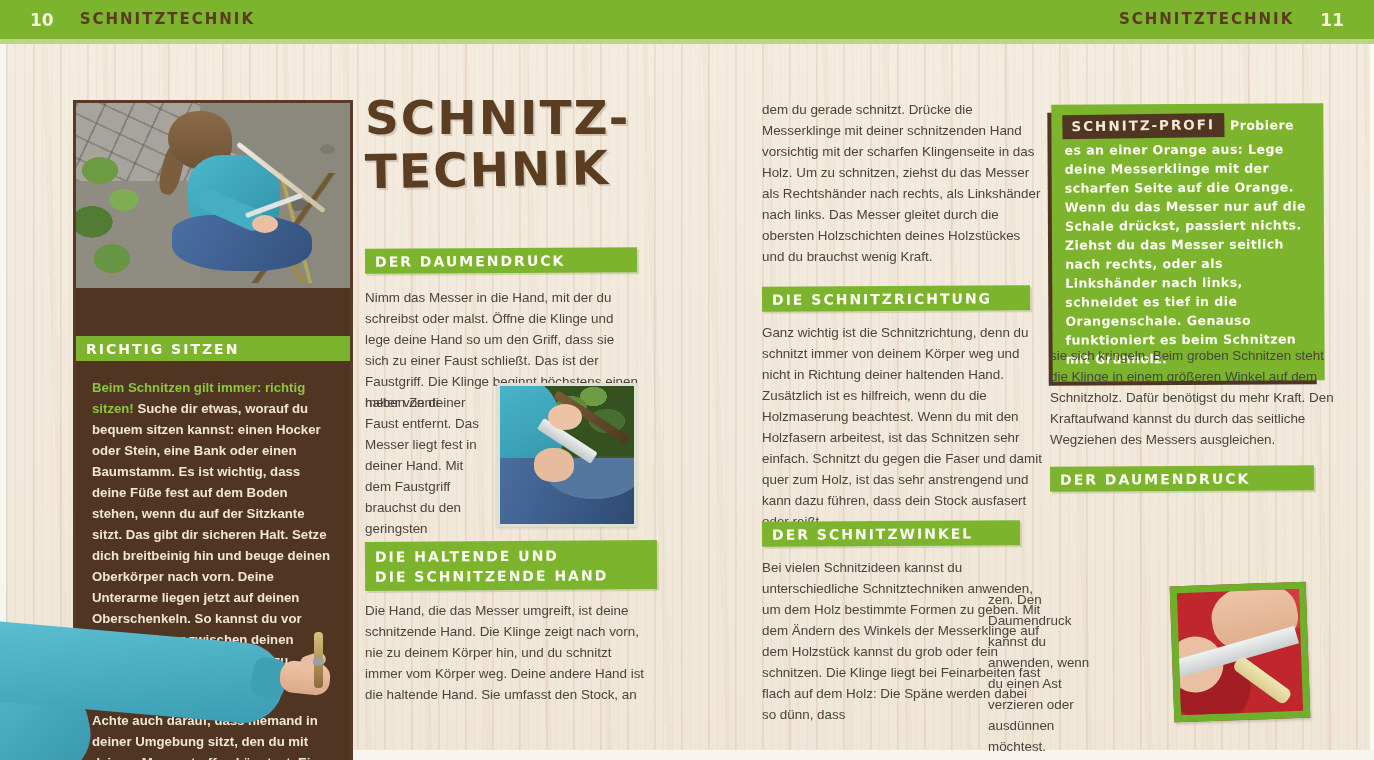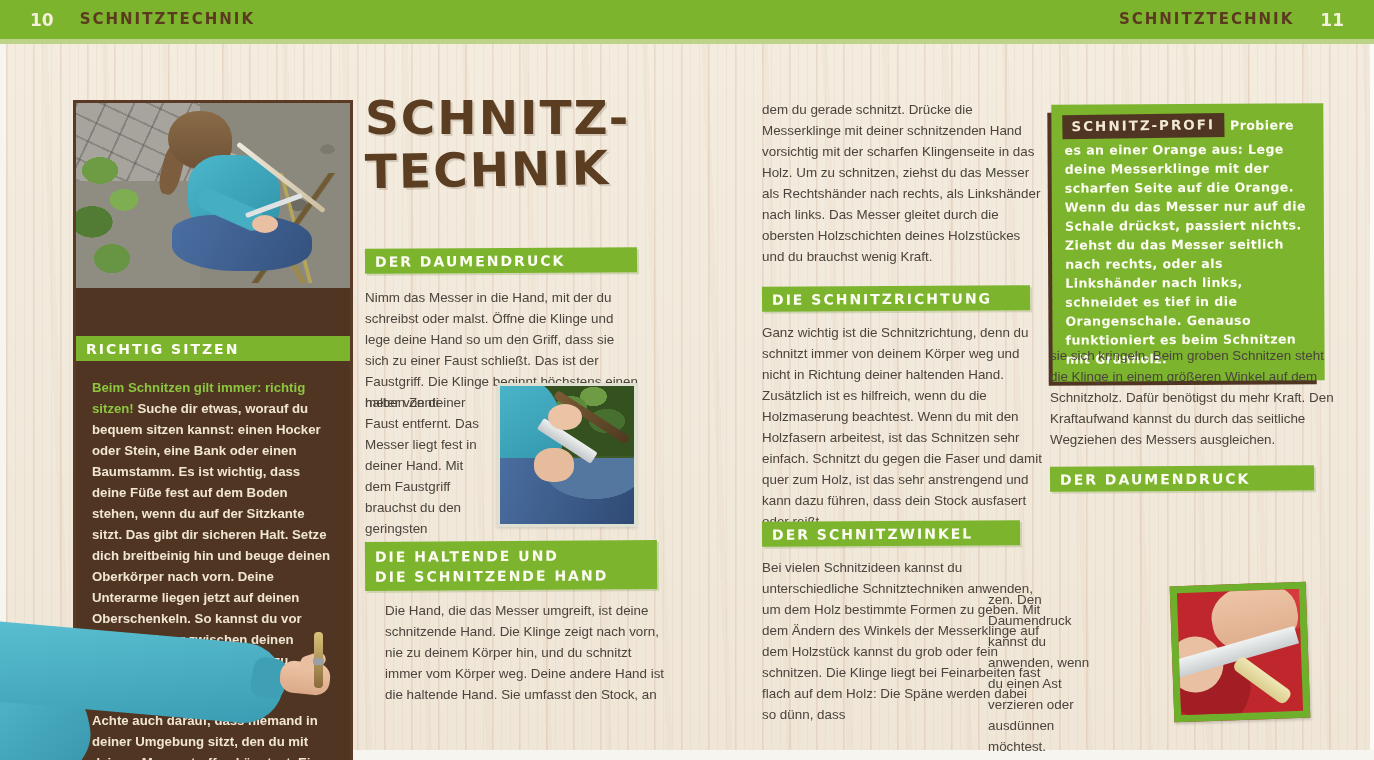--- a/index.html
+++ b/index.html
@@ -109,21 +109,21 @@
   .pf-jeans{position:absolute;left:0;top:72px;width:134px;height:66px;background:
       radial-gradient(80px 46px at 70% 20%, #53779f 60%, rgba(0,0,0,0) 61%),
       linear-gradient(110deg,#4a6ea0,#2f4a74);}
   .pf-stick{position:absolute;left:58px;top:4px;width:86px;height:9px;border-radius:4px;
       background:linear-gradient(90deg,#7a5c36,#4f3a20);transform:rotate(33deg);transform-origin:left top;}
   .pf-blade{position:absolute;left:44px;top:32px;width:64px;height:13px;border-radius:2px;
       background:linear-gradient(#eef0f0,#c3c8ca);transform:rotate(33deg);transform-origin:left top;}
   .pf-hand1{position:absolute;left:48px;top:18px;width:34px;height:26px;border-radius:50%;background:#ecc3a4;}
   .pf-hand2{position:absolute;left:34px;top:62px;width:40px;height:34px;border-radius:45%;background:#e7bc9c;}
   .bar-haltende{left:365px;top:541px;width:272px;line-height:20px;}
-  .text-haltende{left:365px;top:600px;width:280px;margin-left:20px;}
+  .text-haltende{left:365px;top:600px;width:280px;}
   
   .text-cont{left:762px;top:99px;width:280px;}
   .bar-richtung{left:762px;top:286px;width:248px;}
   .text-richtung{left:762px;top:322px;width:282px;}
   .bar-winkel{left:762px;top:521px;width:238px;}
   .text-winkel{left:762px;top:557px;width:282px;}
   
   .profi-box{position:absolute;left:1052px;top:104px;width:246px;background:#7cb42e;
       padding:12px 13px 13px 13px;color:#fdfdf3;font-family:"DejaVu Sans", sans-serif;
       font-size:12.6px;line-height:19px;font-weight:700;letter-spacing:0.4px;

